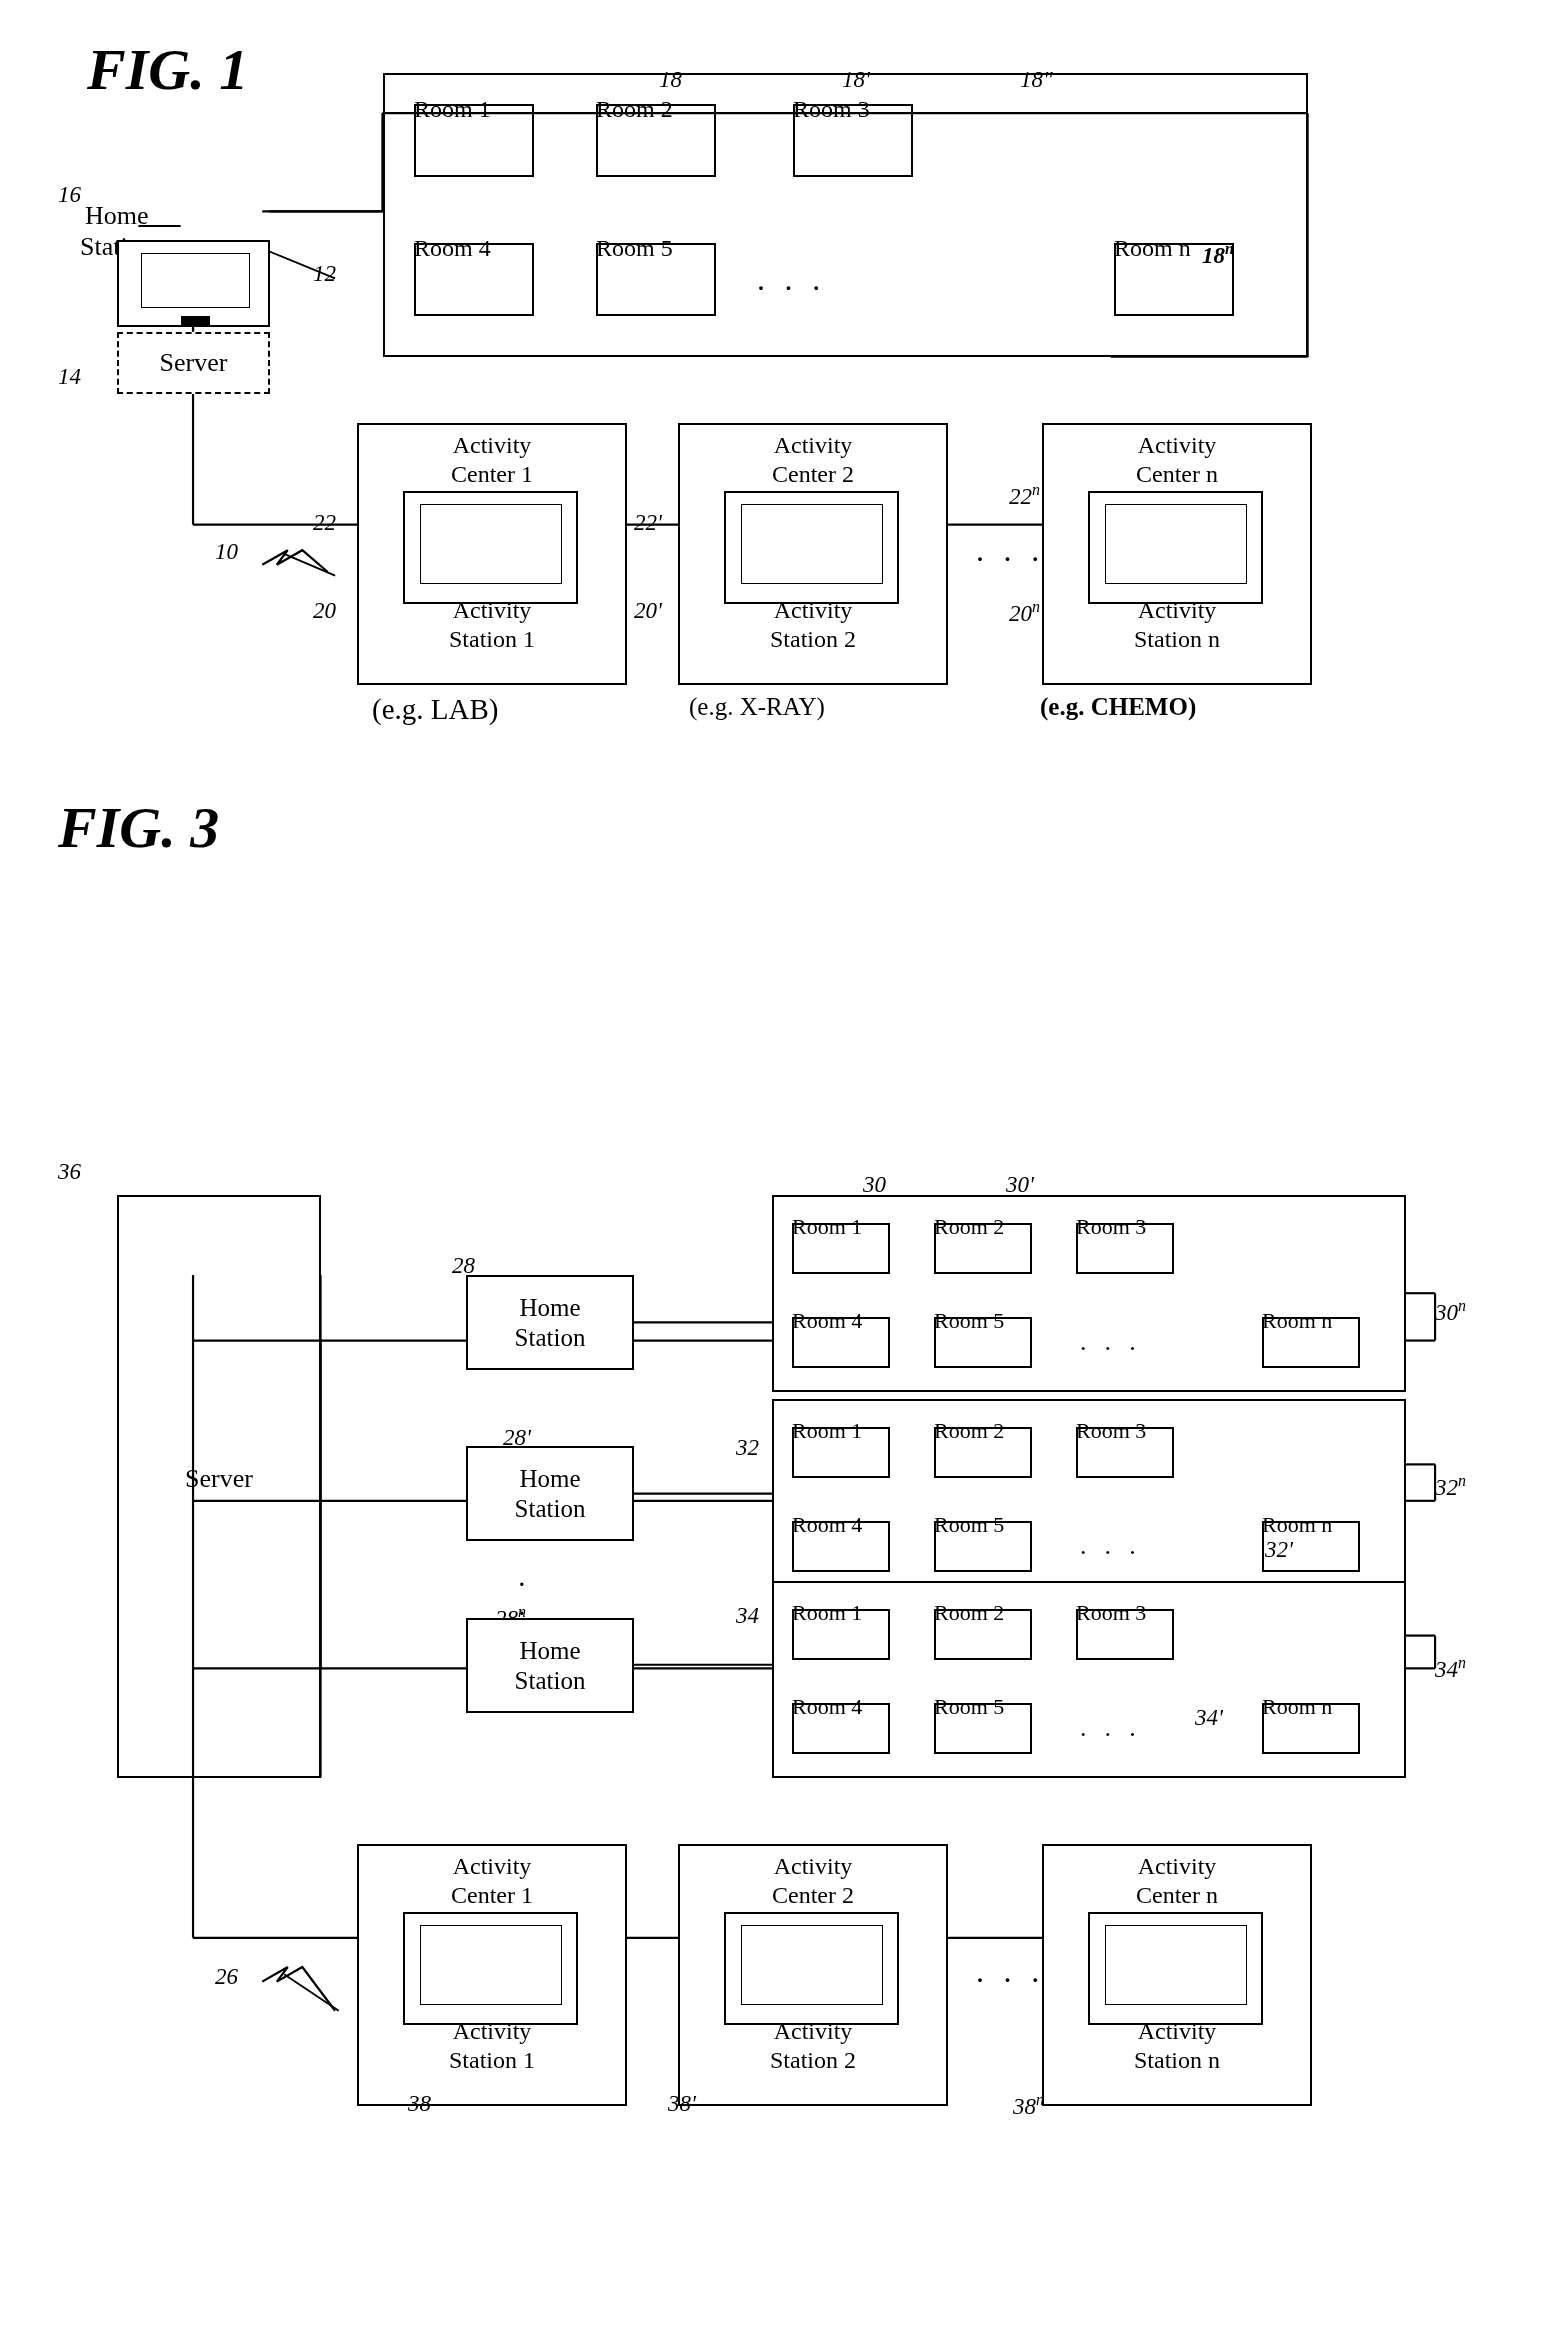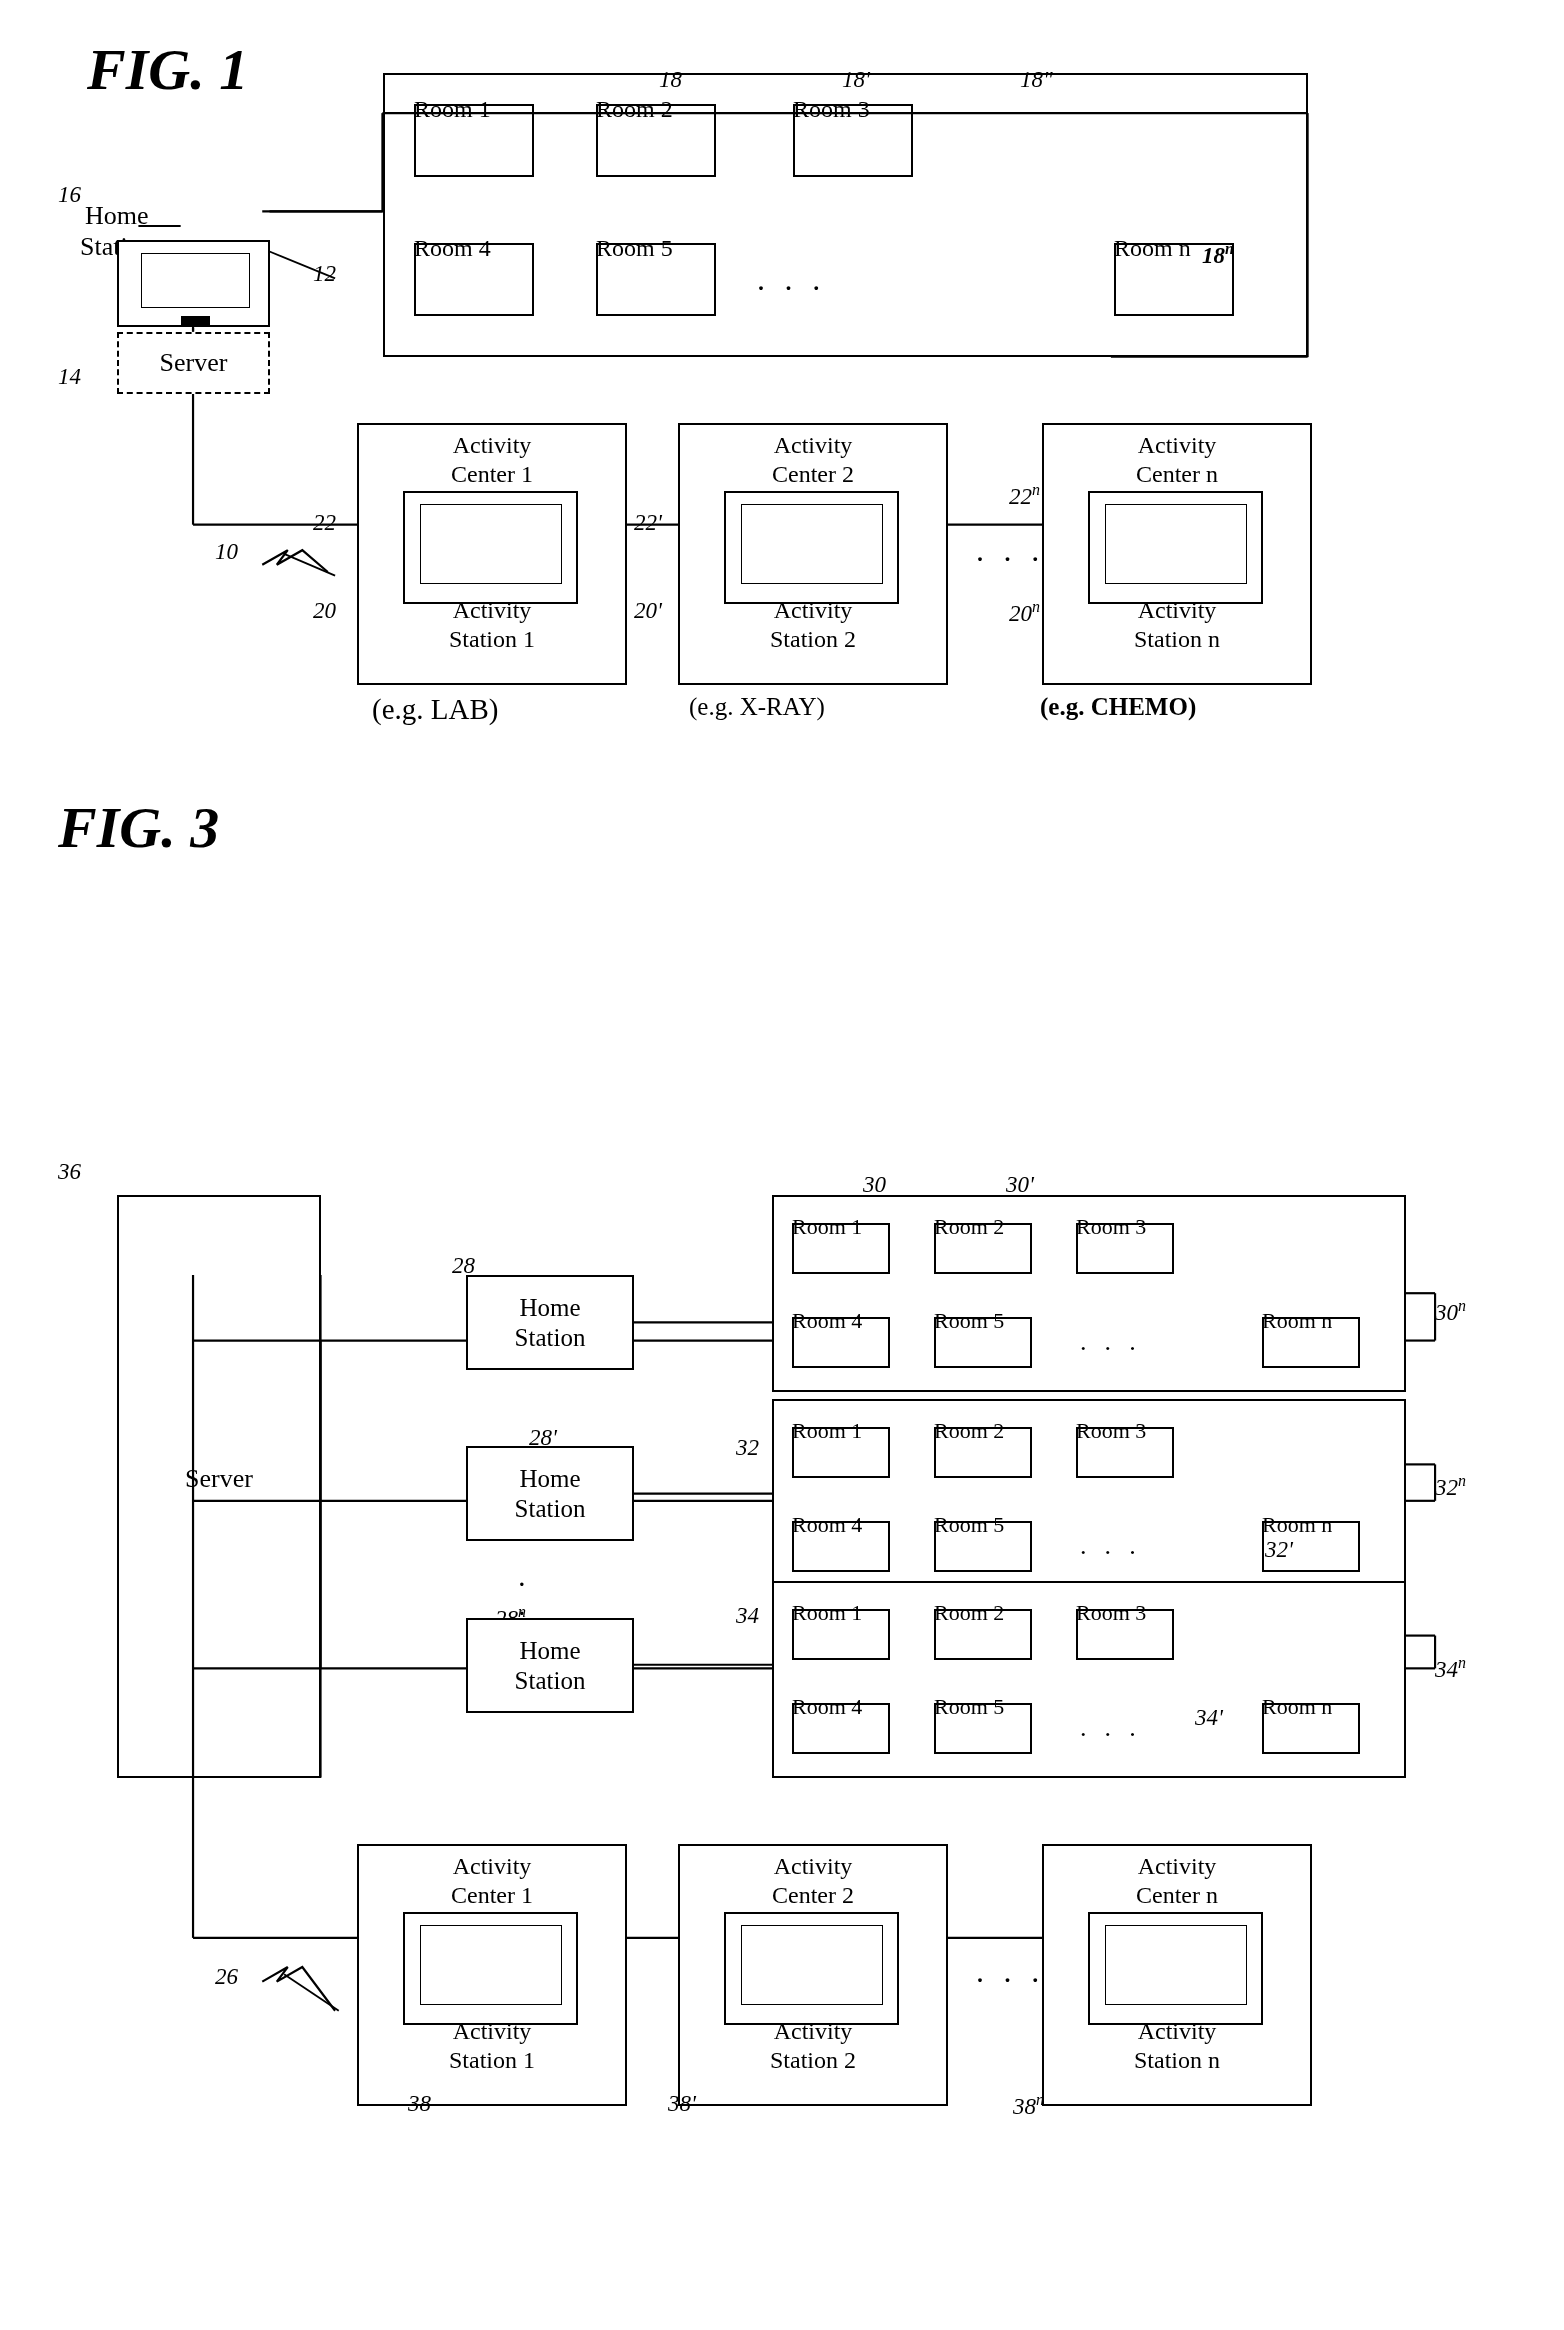--- a/index.html
+++ b/index.html
@@ -269,21 +269,21 @@
 </div>
 
 <div style="position:absolute; left:452px; top:1253px;">
   <span class="ref-num">28</span>
 </div>
 
 <div class="box" style="left:466px; top:1446px; width:168px; height:95px;">
   <div class="label" style="padding-top:16px; font-size:25px;">Home<br>Station</div>
 </div>
 
-<div style="position:absolute; left:529px; top:1425px;">
+<div style="position:absolute; left:503px; top:1425px;">
   <span class="ref-num">28'</span>
 </div>
 
 <div style="position:absolute; left:517px; top:1570px; font-size:29px; line-height:1.0;">
   ·<br>·<br>·
 </div>
 
 <div style="position:absolute; left:495px; top:1603px;">
   <span class="ref-num">28<sup style="font-size:16px;">n</sup></span>
 </div>

